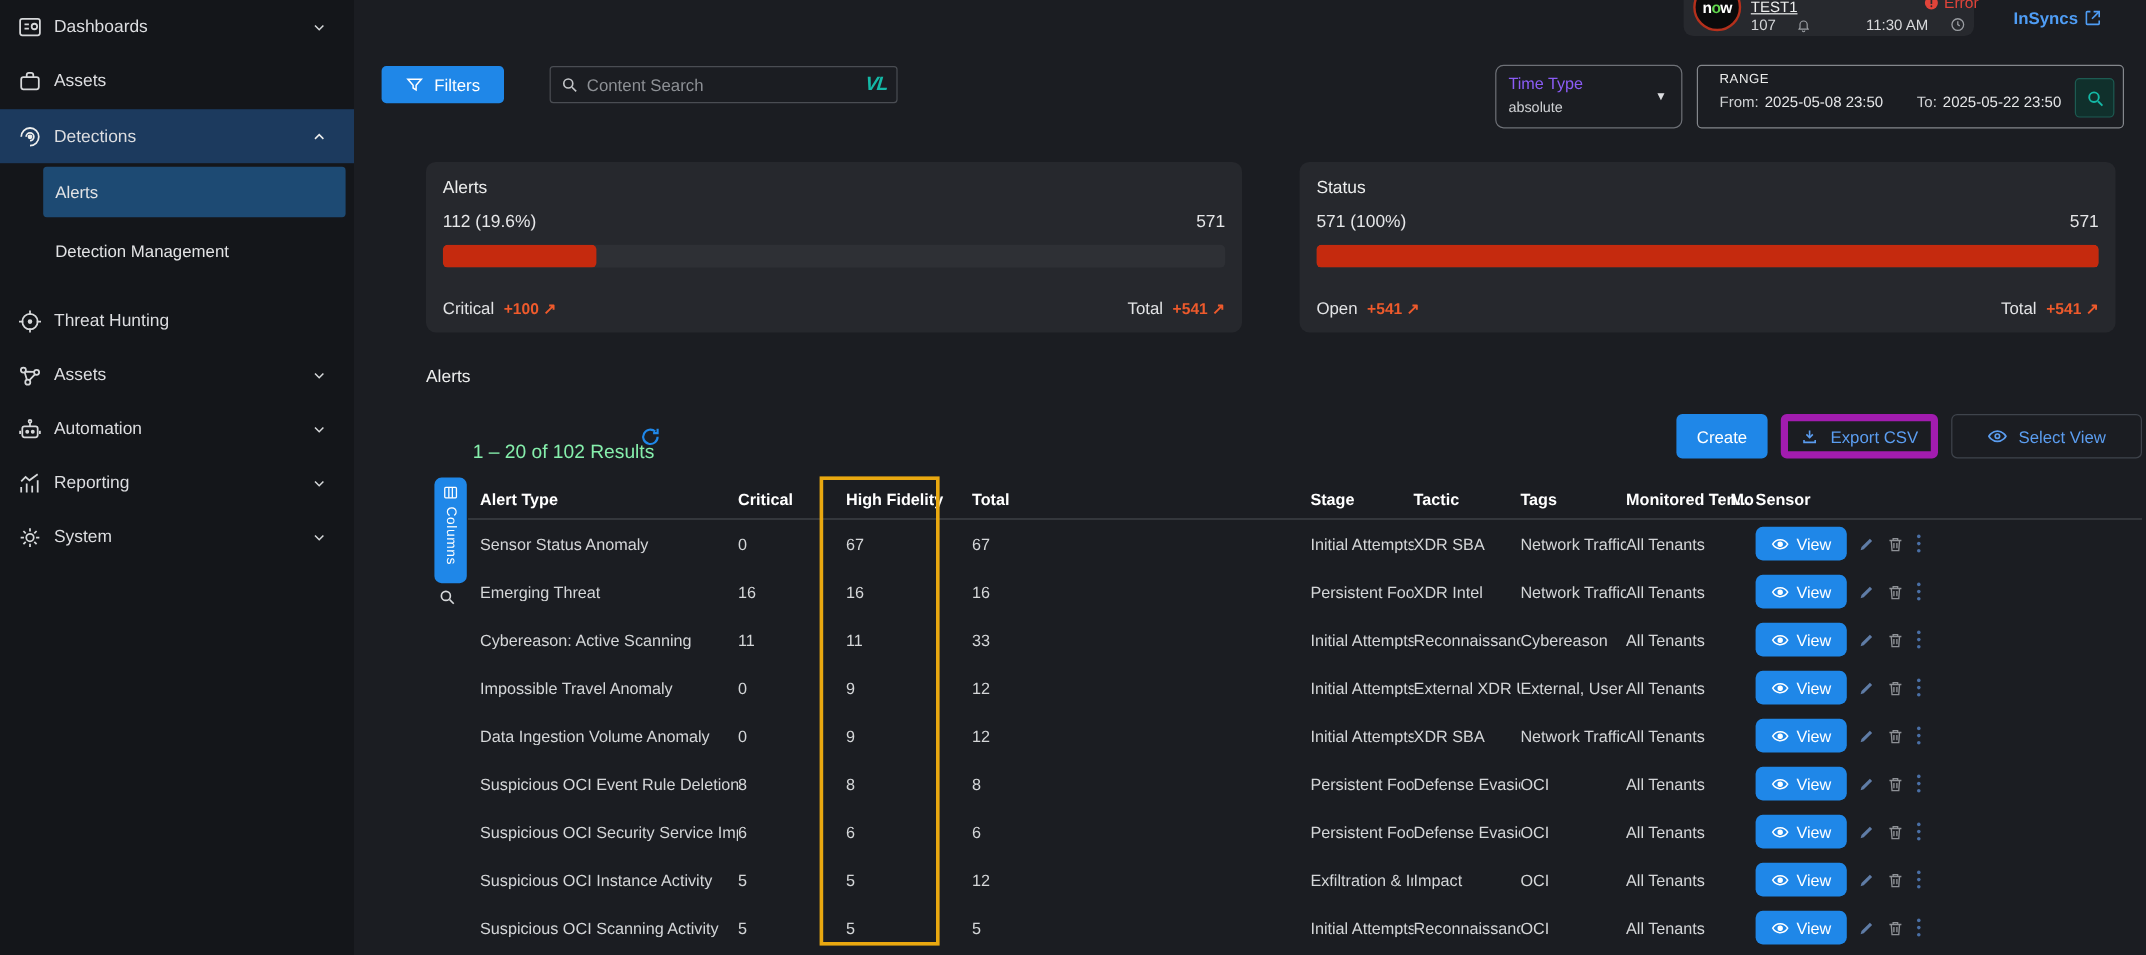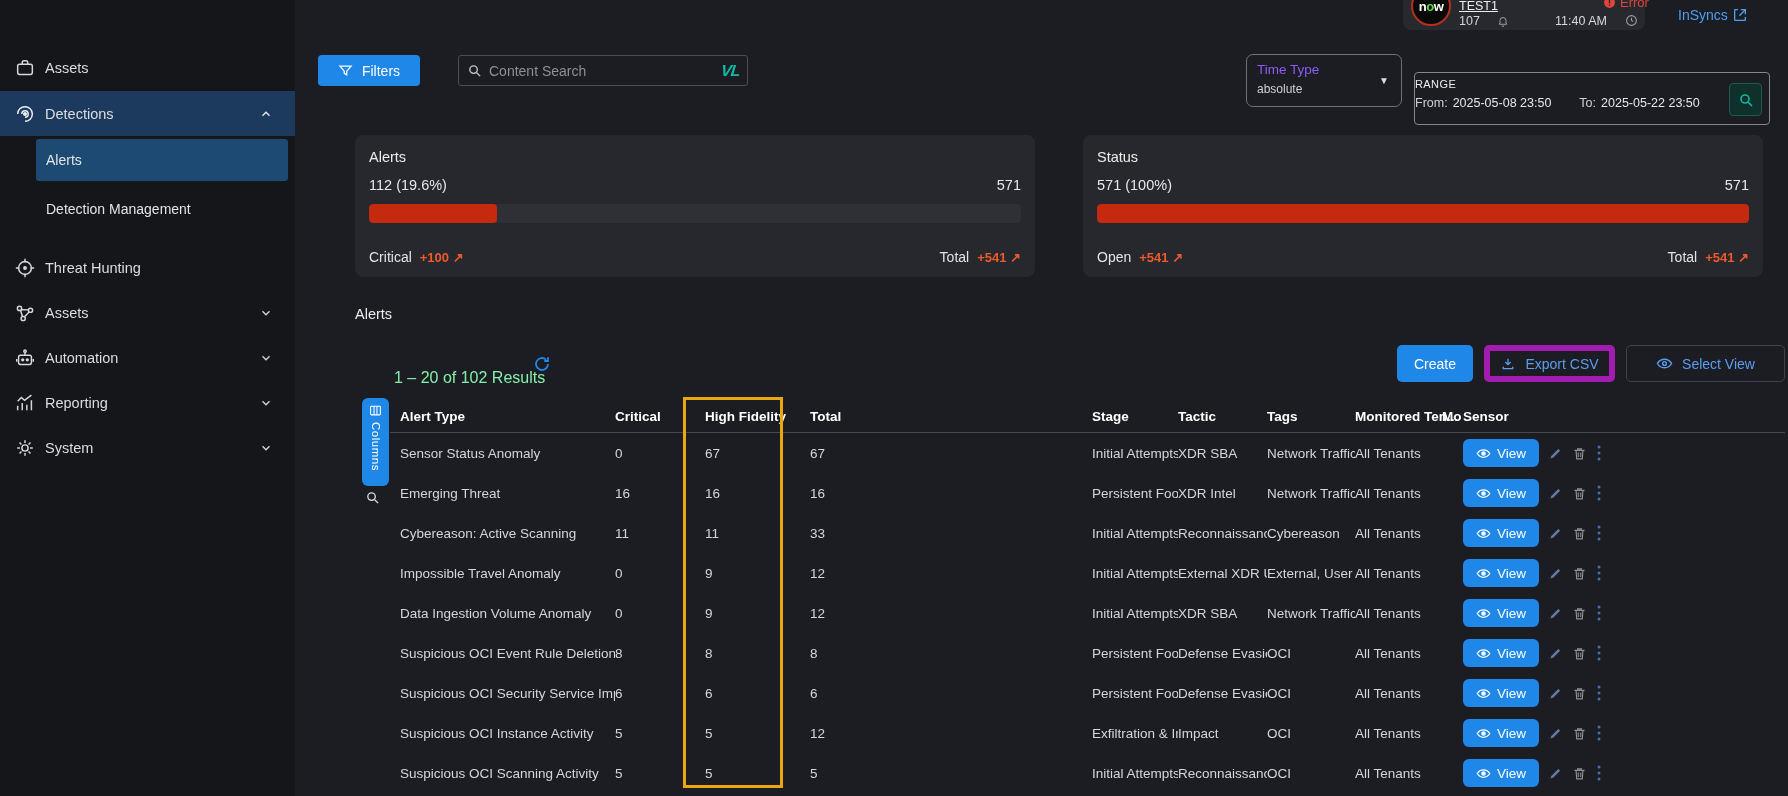--- a/index.html
+++ b/index.html
@@ -23,33 +23,33 @@
   .topwidget { position:absolute; left:1403px; top:-10px; width:242px; height:40px; background:#27292e; border-radius:8px; }
   .nowlogo { position:absolute; left:8px; top:-4px; width:40px; height:40px; border-radius:50%; background:#0a0a0b; border:2px solid #b5301c; display:flex; align-items:center; justify-content:center; color:#fff; font-weight:bold; font-size:13px; letter-spacing:-0.5px; }
   .nowlogo .o { color:#62d84e; }
   .tenant { position:absolute; left:56px; top:9px; font-size:12.5px; color:#eceded; text-decoration:underline; cursor:pointer; }
   .ncount { position:absolute; left:56px; top:24px; font-size:12.5px; color:#d2d4d7; }
   .bell-i { position:absolute; left:94px; top:25px; }
   .errwrap { position:absolute; left:200px; top:5px; display:flex; align-items:center; gap:4px; }
   .errlbl { font-size:13px; color:#e0443a; }
   .timelbl { position:absolute; left:152px; top:24px; font-size:12.5px; color:#d8d9db; }
   .clock-i { position:absolute; left:222px; top:24px; }
-  .insyncs { position:absolute; left:1678px; top:7px; display:flex; align-items:center; gap:4px; color:#4f9df5; font-size:14px; cursor:pointer; }
+  .insyncs { position:absolute; left:1678px; top:7px; display:flex; align-items:center; gap:4px; color:#4f9df5; font-size:14px; cursor:pointer;font-weight:bold; }
 
   
   .filters-btn { position:absolute; left:318px; top:55px; width:102px; height:31px; background:#1f87e8; border:none; border-radius:4px; color:#fff; font-size:14px; font-family:inherit; display:flex; align-items:center; justify-content:center; gap:9px; cursor:pointer; }
   .searchbox { position:absolute; left:458px; top:55px; width:290px; height:31px; border:1px solid #4a4d53; border-radius:3px; display:flex; align-items:center; padding:0 8px; background:transparent; }
   .searchbox input { flex:1; background:transparent; border:none; outline:none; color:#d7d8da; font-size:14px; font-family:inherit; margin-left:7px; }
   .searchbox input::placeholder { color:#8d9095; }
   .vl-logo { color:#14b8a6; font-weight:bold; font-style:italic; font-size:16px; letter-spacing:-1px; transform:skewX(-6deg); }
   .timetype { position:absolute; left:1246px; top:54px; width:156px; height:53px; border:1px solid #6e7177; border-radius:7px; padding:7px 10px; cursor:pointer; }
   .tt-label { font-size:13.5px; color:#8b5cf6; }
   .tt-value { font-size:12px; color:#cfd1d4; margin-top:5px; }
   .tt-caret { position:absolute; right:12px; top:20px; font-size:10px; color:#dcdde0; }
-  .rangebox { position:absolute; left:1414px; top:72px; width:356px; height:53px; border:1px solid #84878c; border-radius:4px; padding:5px 0; }
+  .rangebox { position:absolute; left:1414px; top:54px; width:356px; height:53px; border:1px solid #84878c; border-radius:4px; padding:5px 18px; }
   .range-label { font-size:11px; color:#eceded; letter-spacing:0.4px; }
   .range-vals { margin-top:6px; font-size:12.5px; color:#e6e7e9; display:flex; align-items:center; }
   .range-vals .lab { color:#cfd1d4; margin-right:5px; }
   .range-vals .tolab { margin-left:28px; }
   .range-search { position:absolute; right:7px; top:10px; width:33px; height:33px; background:#10302c; border:1px solid #1d5b52; border-radius:4px; display:flex; align-items:center; justify-content:center; cursor:pointer; }
 
   
   .card { position:absolute; top:135px; height:142px; background:#26282d; border-radius:8px; padding:14px; }
   .card-title { font-size:14.5px; color:#eceded; }
   .card-values { display:flex; justify-content:space-between; margin-top:12px; font-size:14.5px; color:#e6e7e9; }
@@ -83,20 +83,31 @@
   .view-btn { height:28px; width:76px; background:#1f87e8; border:none; border-radius:6px; color:#fff; font-size:13.5px; font-family:inherit; display:flex; align-items:center; justify-content:center; gap:6px; cursor:pointer; }
   .rowicon { cursor:pointer; }
   .hl-box { position:absolute; left:683px; top:397px; width:100px; height:391px; border:3px solid var(--highlight); pointer-events:none; }
 </style>
 </head>
 <body>
 
 <div id="app">
 
   <aside class="sidebar">
+    <div class="nav-item" style="top:0">
+      <svg class="nico" viewBox="0 0 24 24" fill="none" stroke="#d6d8da" stroke-width="1.6">
+          <rect x="3" y="4" width="18" height="15" rx="2"></rect>
+          <path d="M7 9h4M7 13h4"></path>
+          <circle cx="16" cy="11" r="2.5"></circle>
+        </svg>
+      <span class="nlabel">Dashboards</span>
+      <svg class="chev" viewBox="0 0 24 24" fill="none" stroke="#d6d8da" stroke-width="2.2">
+          <polyline points="6 9 12 15 18 9"></polyline>
+        </svg>
+    </div>
     <div class="nav-item" style="top:45px">
       <svg class="nico" viewBox="0 0 24 24" fill="none" stroke="#d6d8da" stroke-width="1.6">
           <rect x="4" y="8" width="16" height="11" rx="2"></rect>
           <path d="M9 8V6a2 2 0 0 1 2-2h2a2 2 0 0 1 2 2v2"></path>
         </svg>
       <span class="nlabel">Assets</span>
     </div>
     <div class="nav-item active" style="top:91px">
       <svg class="nico" viewBox="0 0 24 24" fill="none" stroke="#eceded" stroke-width="1.6">
           <path d="M4 12a8 8 0 1 1 8 8"></path>
@@ -181,21 +192,21 @@
         <path d="M10 21a2 2 0 0 0 4 0"></path>
       </svg>
     <span class="errwrap">
       <svg width="13" height="13" viewBox="0 0 24 24">
           <circle cx="12" cy="12" r="10" fill="#e0443a"></circle>
           <path d="M12 6.5v7" stroke="#27292e" stroke-width="2.6"></path>
           <circle cx="12" cy="17" r="1.4" fill="#27292e"></circle>
         </svg>
       <span class="errlbl">Error</span>
     </span>
-    <span class="timelbl">11:40 AM</span>
+    <span class="timelbl">11:30 AM</span>
     <svg class="clock-i" width="13" height="13" viewBox="0 0 24 24" fill="none" stroke="#9a9da2" stroke-width="2">
         <circle cx="12" cy="12" r="9"></circle>
         <path d="M12 7v5l3 2"></path>
       </svg>
   </div>
   <span class="insyncs">
     <span>InSyncs</span>
     <svg width="16" height="16" viewBox="0 0 24 24" fill="none" stroke="#4f9df5" stroke-width="2">
         <path d="M9 4H5a1 1 0 0 0-1 1v14a1 1 0 0 0 1 1h14a1 1 0 0 0 1-1v-4"></path>
         <path d="M13 4h7v7"></path>

